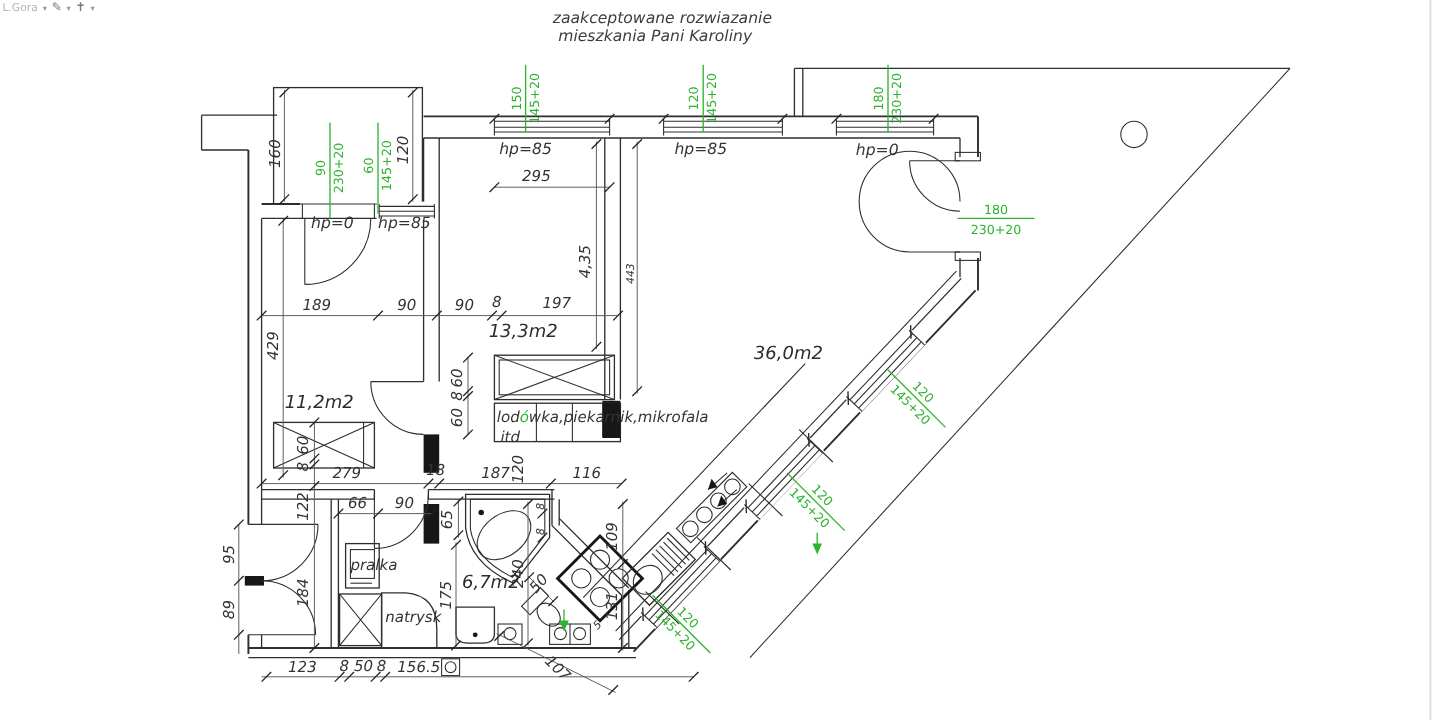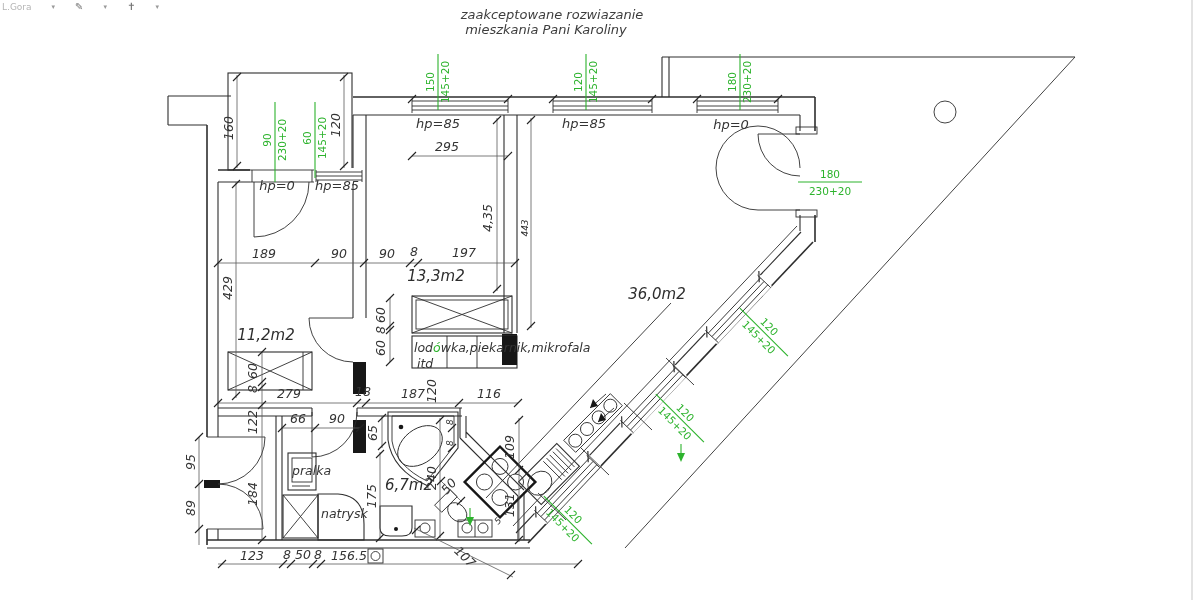--- a/index.html
+++ b/index.html
@@ -1,19 +1,19 @@
 <!DOCTYPE html>
 <html><head>
 <meta charset="utf-8">
 <style>
   html,body{margin:0;padding:0;background:#fff}
   #stage{position:relative;width:1200px;height:600px;background:#fff;overflow:hidden;
          font-family:"DejaVu Sans",sans-serif}
   #toolbar{position:absolute;left:2px;top:1px;font-size:9px;color:#b5b5b5;
-           display:flex;align-items:center;gap:20px;z-index:5}
+           display:flex;align-items:center;gap:4px;z-index:5}
   #toolbar .car{color:#9a9a9a;font-size:7px}
   #toolbar .ic{color:#777;font-size:10px}
   svg{position:absolute;left:0;top:0}
   .w1{stroke:#2e2e2e;stroke-width:1.6;fill:none}
   .w2{stroke:#2e2e2e;stroke-width:1.1;fill:none}
   .w3{stroke:#2e2e2e;stroke-width:.9;fill:none}
   .dim{stroke:#5a5a5a;stroke-width:.8;fill:none}
   .blk{fill:#171717;stroke:none}
   .wht{fill:#fff;stroke:none}
   .grnl{stroke:#2db32d;stroke-width:1.1;fill:none}

